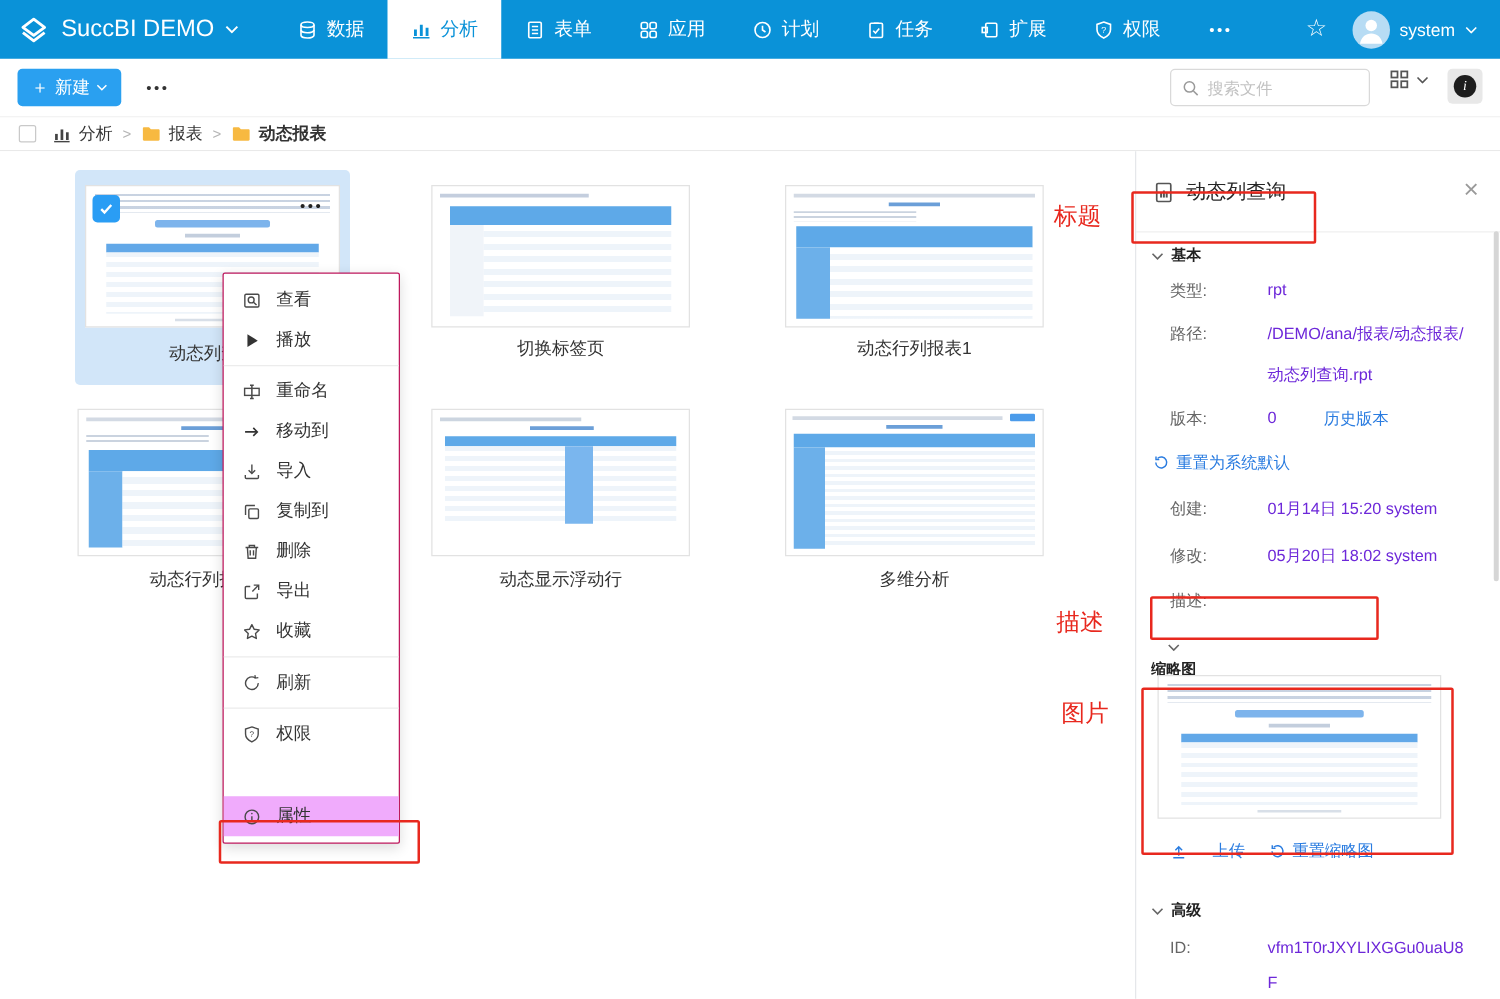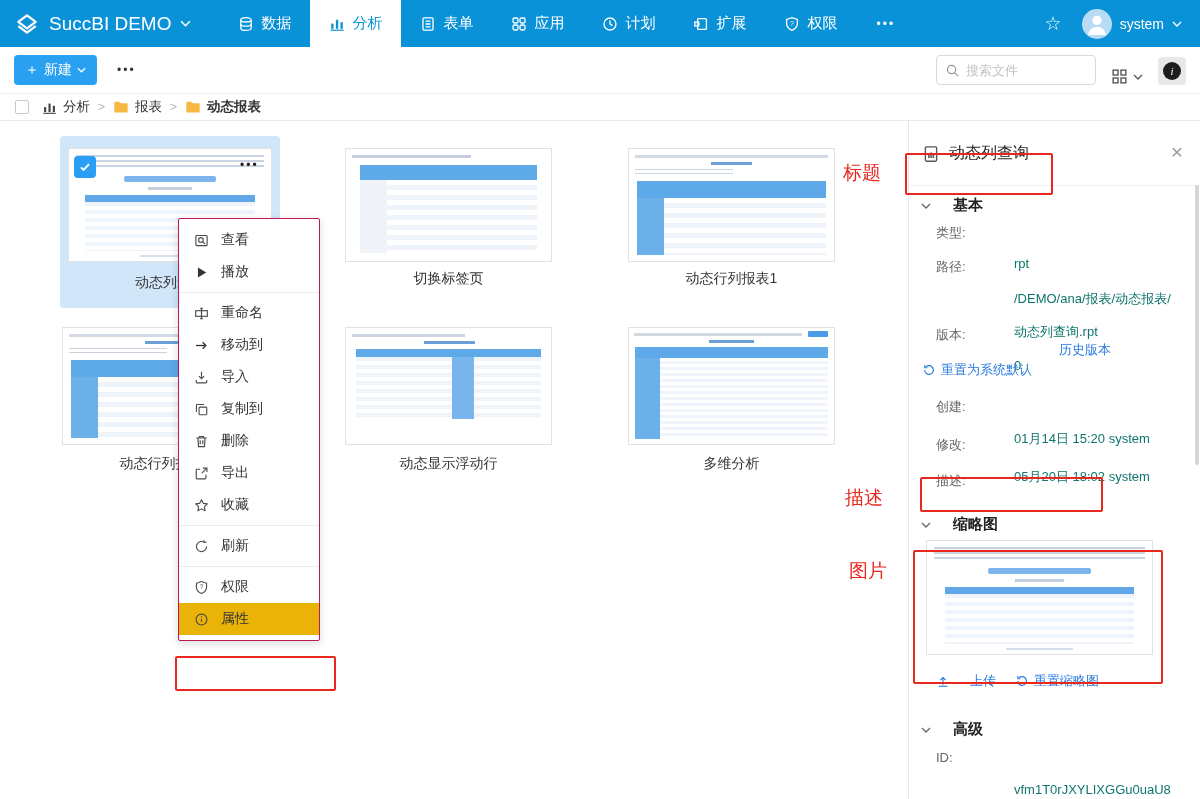--- a/index.html
+++ b/index.html
@@ -21,21 +21,21 @@
   .user { display:flex; align-items:center; gap:8px; cursor:pointer; font-size:14px; }
   .avatar { width:30px; height:30px; border-radius:50%; background:#b7dcf4; overflow:hidden; display:flex; align-items:flex-end; justify-content:center; }
 
   
   .toolbar { position:absolute; top:47px; left:0; right:0; height:47px; background:#fff;
     border-bottom:1px solid #f0f0f0; display:flex; align-items:center; padding:0 14px; }
   .btn-new { background:#2aa0f0; color:#fff; border:none; border-radius:4px; height:30px;
     padding:0 11px; font-size:14px; display:flex; align-items:center; gap:5px; cursor:pointer;
     font-family:inherit; }
   .toolbar-more { margin-left:20px; color:#333; font-size:12px; letter-spacing:2px; cursor:pointer; }
-  .toolbar-right { margin-left:auto; display:flex; align-items:flex-end; gap:15px; }
+  .toolbar-right { margin-left:auto; display:flex; align-items:flex-start; gap:15px; }
   .search { width:160px; height:30px; border:1px solid #d9d9d9; border-radius:4px;
     display:flex; align-items:center; padding:0 8px; gap:6px; }
   .search input { border:none; outline:none; width:112px; font-size:13px; color:#333; font-family:inherit; }
   .search input::placeholder { color:#c2c2c2; }
   .view-toggle { display:flex; align-items:center; gap:5px; color:#555; cursor:pointer; }
   .info-toggle { width:28px; height:28px; background:#e8e8e8; border-radius:4px;
     display:flex; align-items:center; justify-content:center; cursor:pointer; }
   .info-dot { width:18px; height:18px; border-radius:50%; background:#1d1d1d; color:#fff;
     font-size:11px; font-style:italic; display:flex; align-items:center; justify-content:center;
     font-family:"Liberation Serif",serif; }
@@ -98,36 +98,36 @@
   .e-left { top:30px; left:3%; width:12%; bottom:5px; background:#6cb0ea; }
   .e-body { top:30px; left:15%; right:3%; bottom:5px;
     background:repeating-linear-gradient(to bottom,#fff 0 3px,#eef4fa 3px 6px); }
 
   
   .menu { position:absolute; left:178px; top:218px; width:142px; background:#fff;
     border:1px solid #be185d; border-radius:2px; box-shadow:0 3px 10px rgba(0,0,0,.14);
     padding:5px 0; z-index:40; }
   .mi { height:32px; display:flex; align-items:center; gap:12px; padding:0 14px;
     font-size:14px; color:#333; cursor:pointer; white-space:nowrap; }
-  .mi.hl { background:#eab308; }
+  .mi.hl { background:#f0abfc;margin-top:34px; }
   .mi .ic { display:flex; width:16px; justify-content:center; }
   .m-div { height:1px; background:#ececec; margin:4px 0; }
 
   
   .panel { position:absolute; top:121px; right:0; width:292px; bottom:0; background:#fff;
     border-left:1px solid #e5e7ea; z-index:10; }
   .panel > * { position:absolute; }
   .p-hdr { left:13px; top:22px; display:flex; align-items:center; gap:9px; }
   .p-title { font-size:16px; color:#262626; }
   .p-close { right:17px; top:20px; color:#9a9a9a; font-size:21px; line-height:1; cursor:pointer; }
   .p-div { top:64px; left:0; right:0; height:1px; background:#efefef; }
-  .sec { left:12px; display:flex; align-items:center; gap:22px; font-size:15px; font-weight:bold; color:#222; cursor:pointer; }
+  .sec { left:12px; display:flex; align-items:center; gap:6px; font-size:12px; font-weight:bold; color:#222; cursor:pointer; }
   .frow { left:27px; display:flex; font-size:13px; }
   .f-label { width:78px; color:#666; }
-  .f-value { color:#0f766e;margin-top:32px; }
+  .f-value { color:#6d28d9; }
   .plink { color:#2a7ce0; font-size:13px; display:flex; align-items:center; gap:5px; cursor:pointer; }
   .p-scroll { left:286px; top:64px; width:4px; height:280px; background:#d6d6d6; border-radius:2px; }
   .p-thumb { left:17px; top:419px; width:227px; height:115px; }
 
   
   .anno { position:absolute; z-index:60; pointer-events:none; }
   .anno-box { position:absolute; border:2px solid #e8281e; border-radius:2px; }
   .anno-text { position:absolute; color:#e8281e; font-size:19px; }
 </style>
 </head>
@@ -191,20 +191,30 @@
       <span>应用</span>
     </div>
     <div class="nav-item">
       <span class="chev">
           <svg width="16" height="16" viewBox="0 0 16 16" fill="none" stroke="currentColor" stroke-width="1.3">
             <circle cx="8" cy="8" r="6"></circle>
             <path d="M8 4.6V8l2.4 1.6"></path>
           </svg>
         </span>
       <span>计划</span>
+    </div>
+    <div class="nav-item">
+      <span class="chev">
+          <svg width="16" height="16" viewBox="0 0 16 16" fill="none" stroke="currentColor" stroke-width="1.3">
+            <rect x="3" y="2.6" width="10" height="11.4" rx="1"></rect>
+            <path d="M6 2.6h4"></path>
+            <path d="M5.6 8.6l1.8 1.8 3-3.6"></path>
+          </svg>
+        </span>
+      <span>任务</span>
     </div>
     <div class="nav-item">
       <span class="chev">
           <svg width="16" height="16" viewBox="0 0 16 16" fill="none" stroke="currentColor" stroke-width="1.3">
             <rect x="4.6" y="2.6" width="8.8" height="10.8" rx="1"></rect>
             <rect x="1.8" y="6" width="4" height="4"></rect>
           </svg>
         </span>
       <span>扩展</span>
     </div>
@@ -550,21 +560,21 @@
   </div>
   <div class="frow" style="top:315px;">
     <span class="f-label">修改:</span>
     <span class="f-value">05月20日 18:02 system</span>
   </div>
   <div class="frow" style="top:351px;">
     <span class="f-label">描述:</span>
     <span class="f-value"></span>
   </div>
 
-  <div class="sec" style="top:394px;">
+  <div class="sec" style="top:394px;flex-direction:column;">
     <svg width="10" height="6" viewBox="0 0 10 6" fill="none" stroke="#666" stroke-width="1.3">
         <path d="M1 1l4 4 4-4"></path>
       </svg>
     <span>缩略图</span>
   </div>
 
   <div class="mini p-thumb">
     <div class="m-txt"></div>
     <div class="m-btn"></div>
     <div class="m-title"></div>

